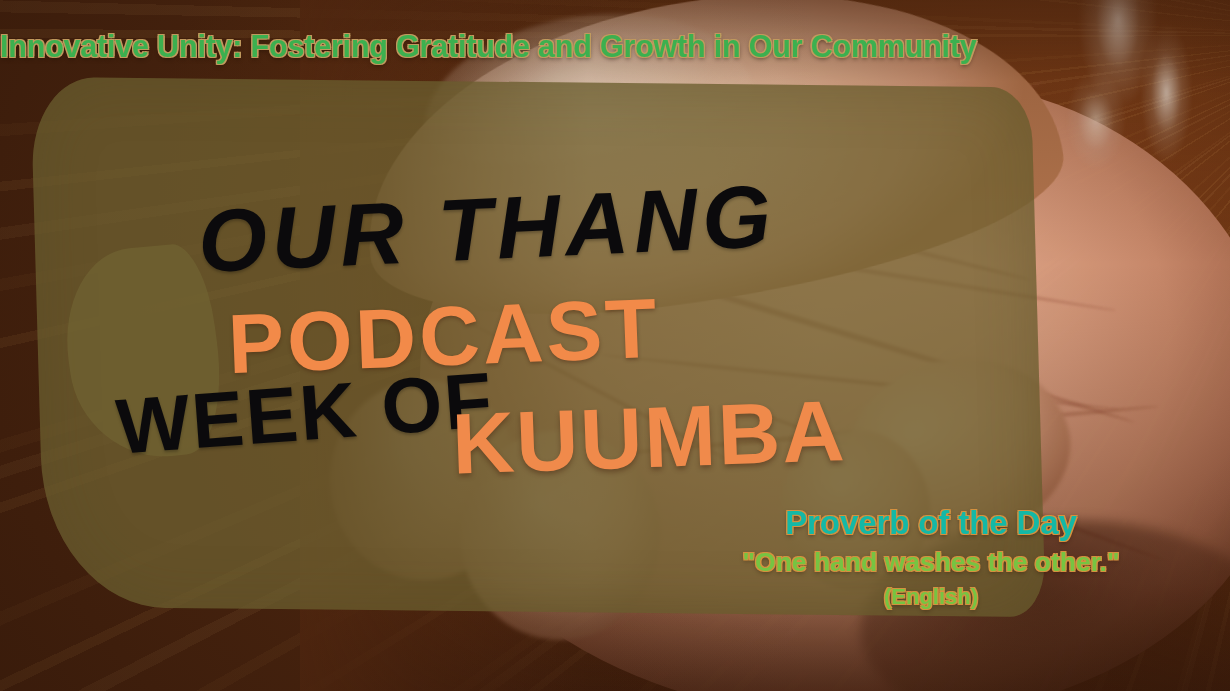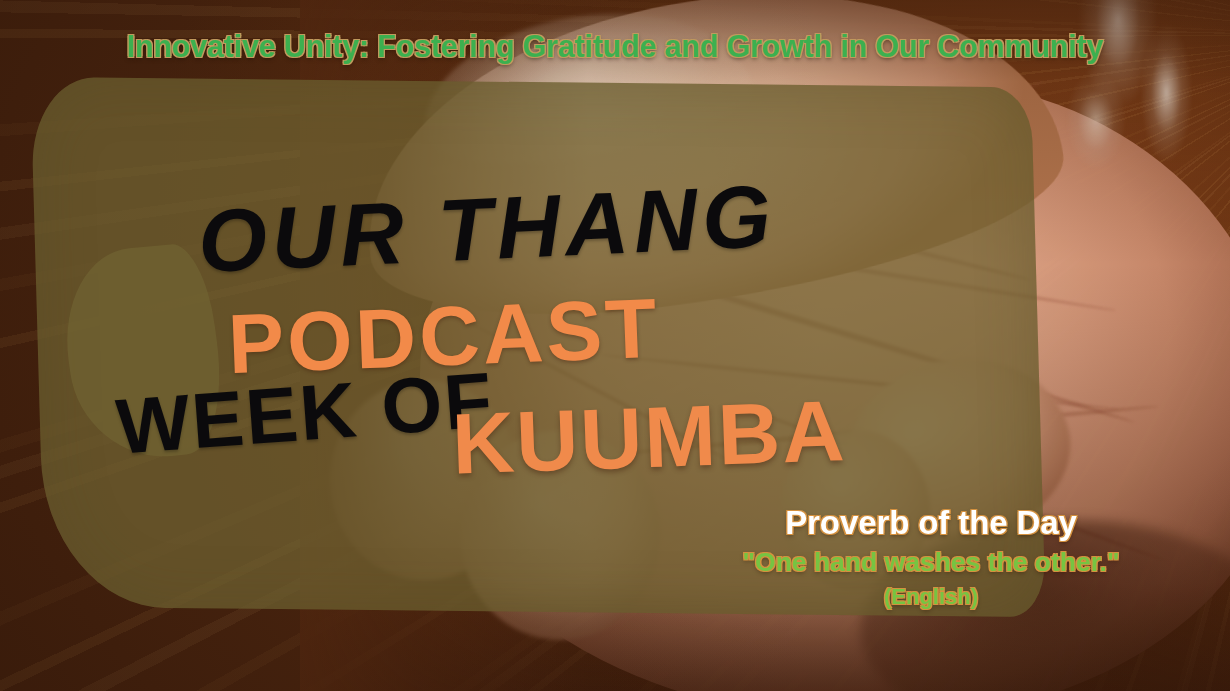--- a/index.html
+++ b/index.html
@@ -191,21 +191,20 @@
     border-radius: 50% 22% 30% 60% / 50% 40% 52% 44%;
     transform: rotate(-6deg);
   }
 
   
   .header-title {
     position: absolute;
     left: 0;
     right: 0;
     top: 29px;
-    text-align: center;
     font-size: 30.5px;
     font-weight: 700;
     letter-spacing: -0.2px;
     color: #3cb04f;
     white-space: nowrap;
     text-shadow:
       -1.3px -1.3px 0 #c09a5e,
        1.3px -1.3px 0 #c09a5e,
       -1.3px  1.3px 0 #c09a5e,
        1.3px  1.3px 0 #c09a5e,
@@ -273,21 +272,21 @@
   .proverb {
     position: absolute;
     right: 84px;
     top: 504px;
     text-align: center;
     width: 430px;
   }
   .proverb-heading {
     font-size: 33px;
     font-weight: 700;
-    color: #ffffff;
+    color: #14b8a6;
     letter-spacing: -0.1px;
     line-height: 1.14;
     text-shadow:
       -1.3px -1.3px 0 #d4913f,
        1.3px -1.3px 0 #d4913f,
       -1.3px  1.3px 0 #d4913f,
        1.3px  1.3px 0 #d4913f,
        0 2px 4px rgba(40,16,4,0.5);
   }
   .proverb-quote {

